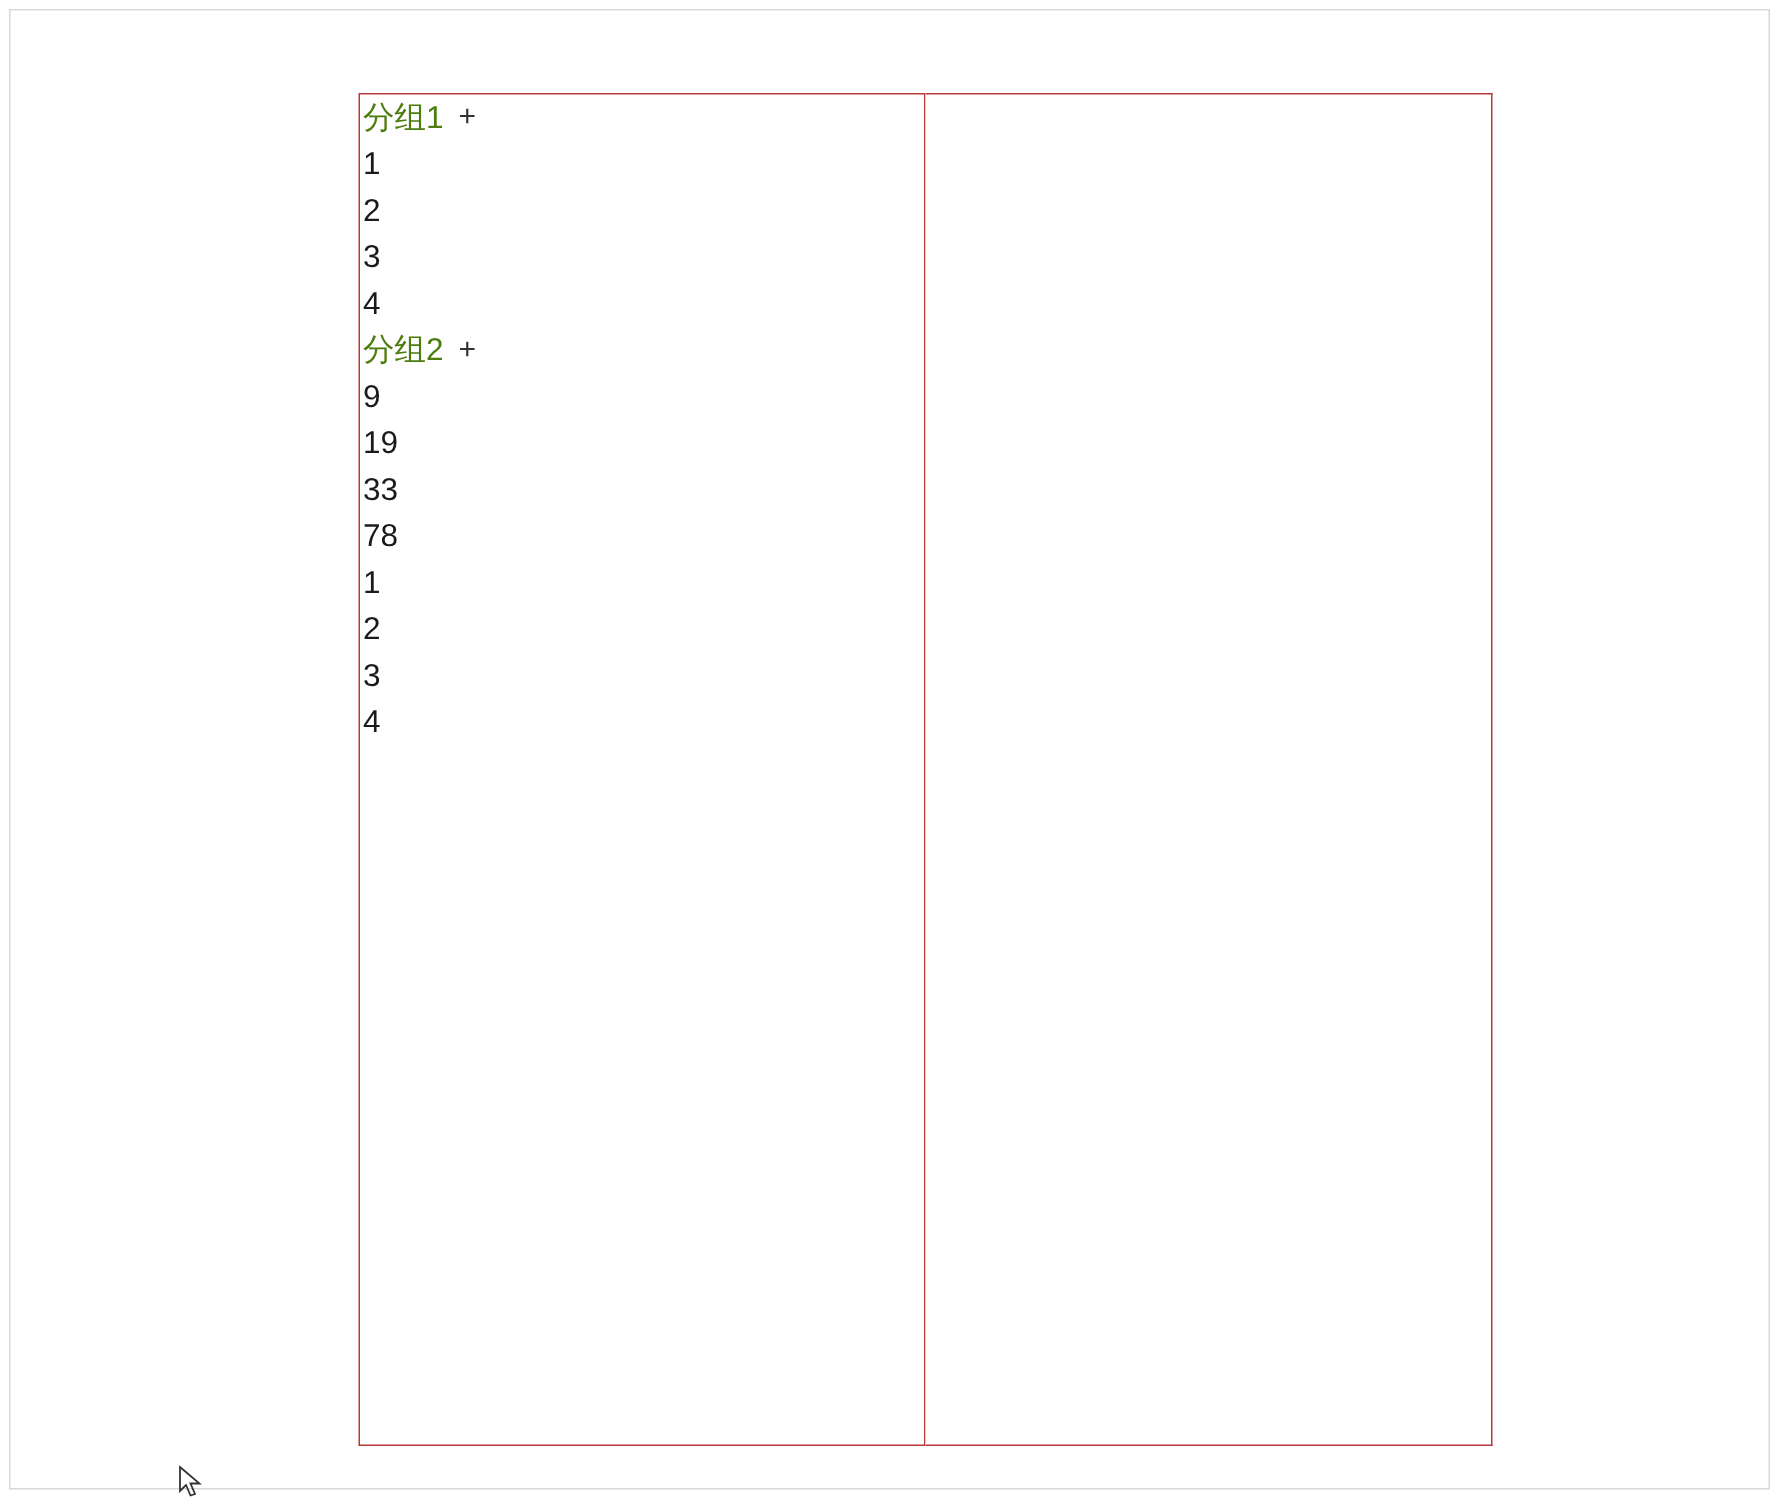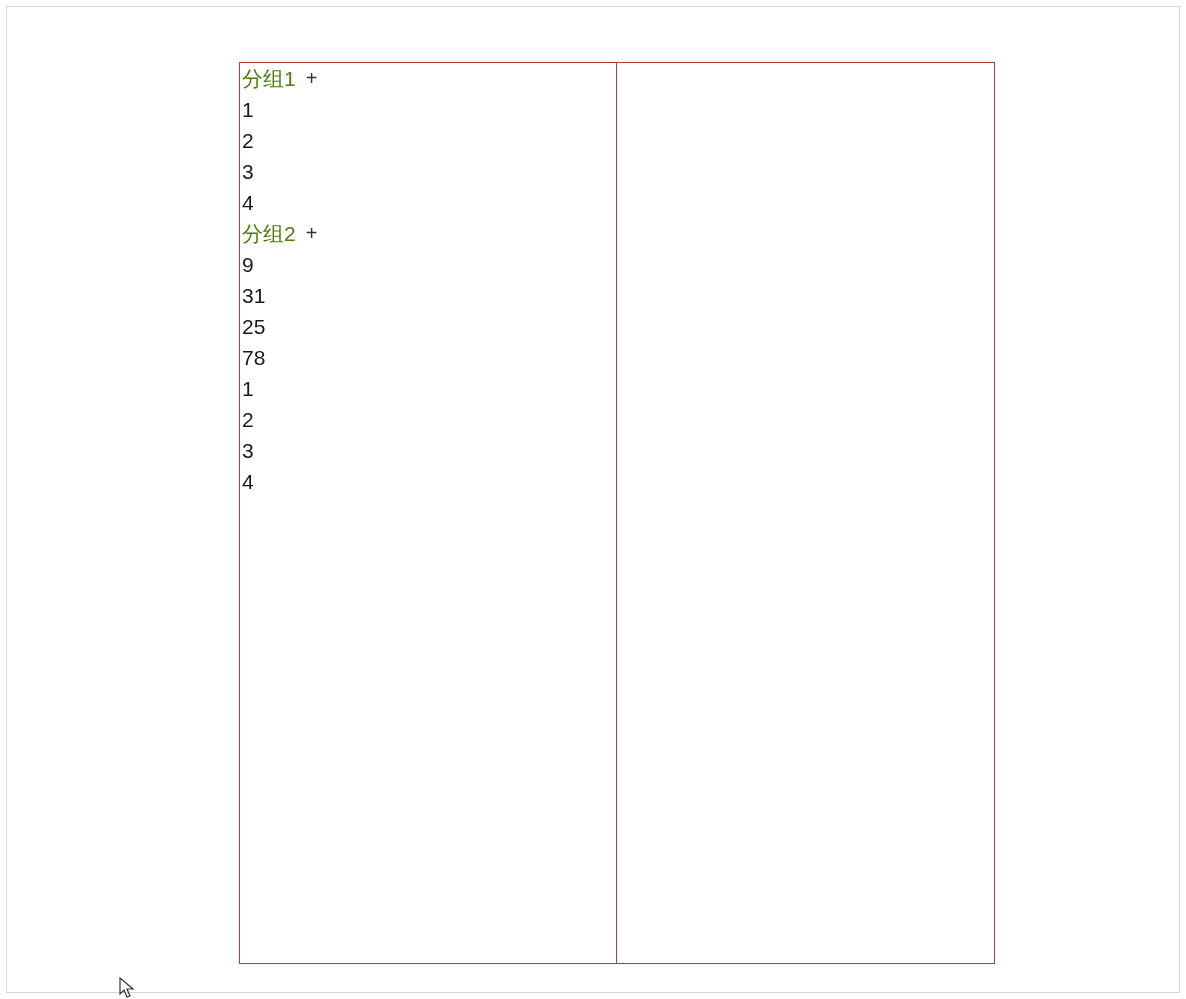--- a/index.html
+++ b/index.html
@@ -90,22 +90,22 @@
       <div class="item">1</div>
       <div class="item">2</div>
       <div class="item">3</div>
       <div class="item">4</div>
 
       <div class="group-header">
         <span class="group-label">分组2</span>
         <span class="plus">+</span>
       </div>
       <div class="item">9</div>
-      <div class="item">31</div>
-      <div class="item">25</div>
+      <div class="item">19</div>
+      <div class="item">33</div>
       <div class="item">78</div>
       <div class="item">1</div>
       <div class="item">2</div>
       <div class="item">3</div>
       <div class="item">4</div>
 
     </div>
     <div class="panel panel-right"></div>
   </div>
 

